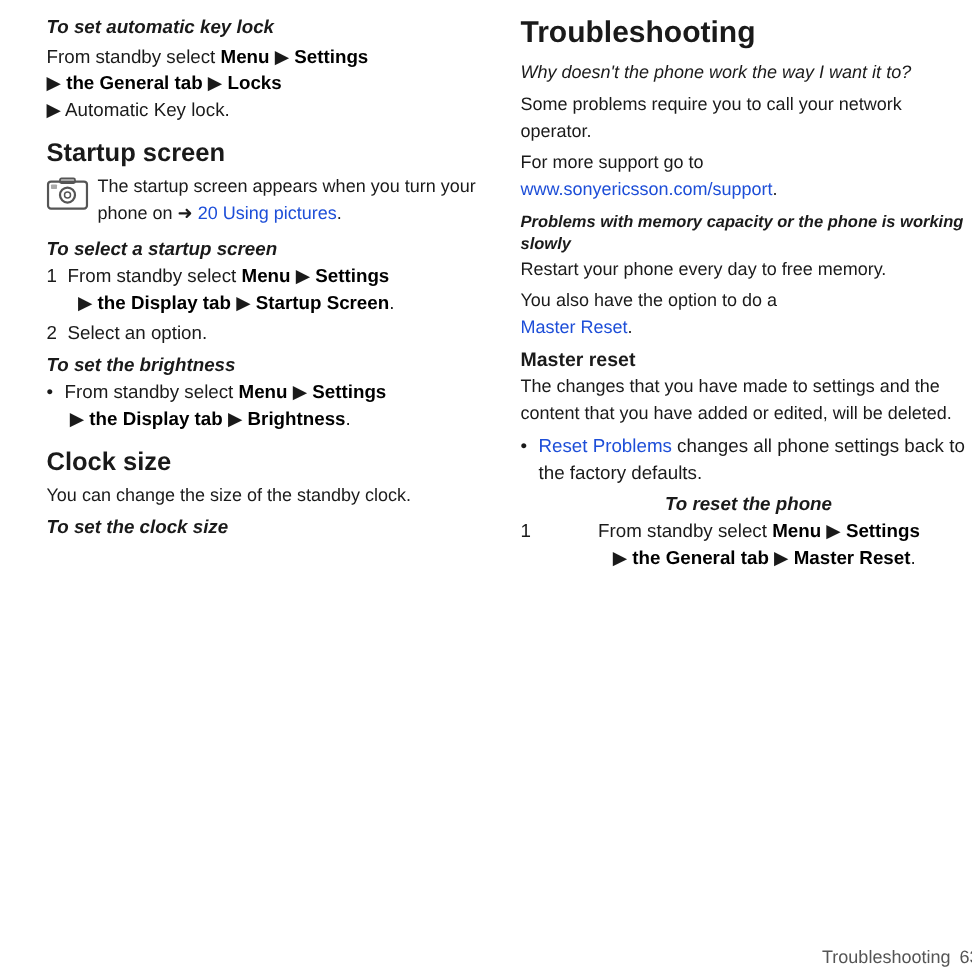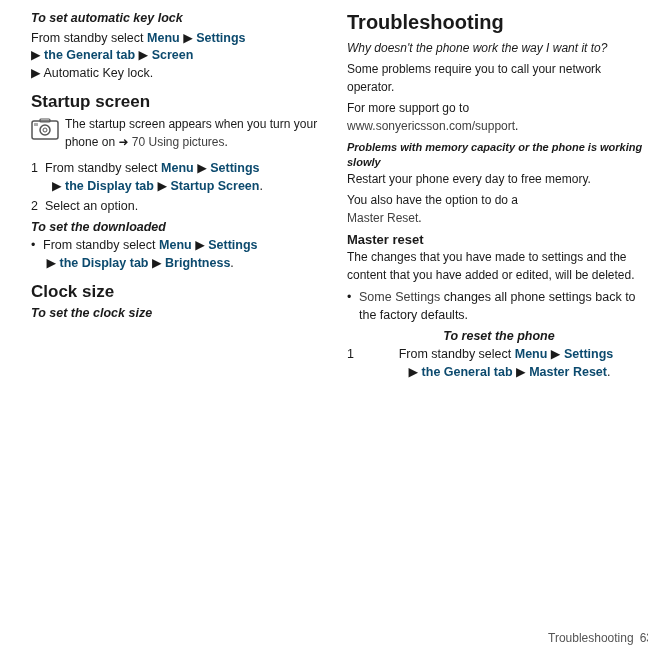--- a/index.html
+++ b/index.html
@@ -30,21 +30,21 @@
       border-left: none;
     }
     .italic-bold {
       font-style: italic;
       font-weight: bold;
       font-size: 12.5px;
       display: block;
       margin-bottom: 2px;
     }
     .menu-link {
-      color: #0c4a6e;
+      color: #000000;
       font-weight: bold;
     }
     .section-heading {
       font-size: 17px;
       font-weight: bold;
       color: #1a1a1a;
       margin-top: 10px;
       margin-bottom: 4px;
       line-height: 1.2;
     }
@@ -118,74 +118,76 @@
       margin-bottom: 6px;
       line-height: 1.2;
     }
     .master-reset-heading {
       font-weight: bold;
       font-size: 13px;
       margin-top: 5px;
       margin-bottom: 2px;
     }
     .blue-link {
-      color: #404040;
+      color: #1d4ed8;
     }
   </style>
 </head>
 <body>
 
 <div class="page-container" style="position:relative;">
 
   <div class="left-column">
 
     <div class="top-instruction">
       <span class="italic-bold">To set automatic key lock</span>
       <span>
         From standby select <span class="menu-link">Menu</span> ▶ <span class="menu-link">Settings</span><br>
-        ▶ <span class="menu-link">the General tab</span> ▶ <span class="menu-link">Screen</span><br>
+        ▶ <span class="menu-link">the General tab</span> ▶ <span class="menu-link">Locks</span><br>
         ▶ Automatic Key lock.
       </span>
     </div>
 
     <div class="section-heading">Startup screen</div>
 
     <div class="icon-area">
 
       <svg class="camera-icon" viewBox="0 0 28 22" fill="none" xmlns="http://www.w3.org/2000/svg">
         <rect x="1" y="3" width="26" height="18" rx="2" ry="2" stroke="#555" stroke-width="1.5" fill="none"></rect>
         <rect x="9" y="1" width="10" height="3" rx="1" stroke="#555" stroke-width="1.2" fill="none"></rect>
         <circle cx="14" cy="12" r="5" stroke="#555" stroke-width="1.5" fill="none"></circle>
         <circle cx="14" cy="12" r="2" stroke="#555" stroke-width="1" fill="none"></circle>
         <rect x="3" y="5" width="4" height="3" rx="0.5" fill="#aaa"></rect>
       </svg>
       <div class="body-text">
-        The startup screen appears when you turn your phone on ➜ <span class="blue-link">70 Using pictures</span>.
+        The startup screen appears when you turn your phone on ➜ <span class="blue-link">20 Using pictures</span>.
       </div>
     </div>
 
     <div style="margin-bottom:4px;">
+      <span class="italic-bold">To select a startup screen</span>
       <div class="numbered-item">
         <span class="num-label">1</span>
         From standby select <span class="menu-link">Menu</span> ▶ <span class="menu-link">Settings</span><br>&nbsp;&nbsp;▶ <span class="menu-link">the Display tab</span> ▶ <span class="menu-link">Startup Screen</span>.
       </div>
       <div class="numbered-item">
         <span class="num-label">2</span>
         <span>Select an option.</span>
       </div>
     </div>
 
     <div style="margin-bottom:6px;">
-      <span class="italic-bold">To set the downloaded</span>
+      <span class="italic-bold">To set the brightness</span>
       <div class="bullet-item">
         From standby select <span class="menu-link">Menu</span> ▶ <span class="menu-link">Settings</span><br>&nbsp;▶ <span class="menu-link">the Display tab</span> ▶ <span class="menu-link">Brightness</span>.
       </div>
     </div>
 
     <div class="section-heading">Clock size</div>
+    <div class="body-text">You can change the size of the standby clock.</div>
 
     <div>
       <span class="italic-bold">To set the clock size</span>
     </div>
 
   </div>
 
   <div class="right-column">
 
     <div class="right-col-title">Troubleshooting</div>
@@ -206,21 +208,21 @@
 
     <div class="body-text">
       You also have the option to do a<br><span class="blue-link">Master Reset</span>.
     </div>
 
     <div class="master-reset-heading">Master reset</div>
 
     <div class="body-text">The changes that you have made to settings and the content that you have added or edited, will be deleted.</div>
 
     <div class="bullet-item">
-      <span class="blue-link">Some Settings</span><span> changes all phone settings back to the factory defaults.</span>
+      <span class="blue-link">Reset Problems</span><span> changes all phone settings back to the factory defaults.</span>
     </div>
 
 
     <div style="margin-top:5px;text-align:center;">
       <span class="italic-bold">To reset the phone</span>
       <div class="numbered-item">
         <span class="num-label">1</span>
         From standby select <span class="menu-link">Menu</span> ▶ <span class="menu-link">Settings</span><br>&nbsp;&nbsp;▶ <span class="menu-link">the General tab</span> ▶ <span class="menu-link">Master Reset</span>.
       </div>
     </div>

